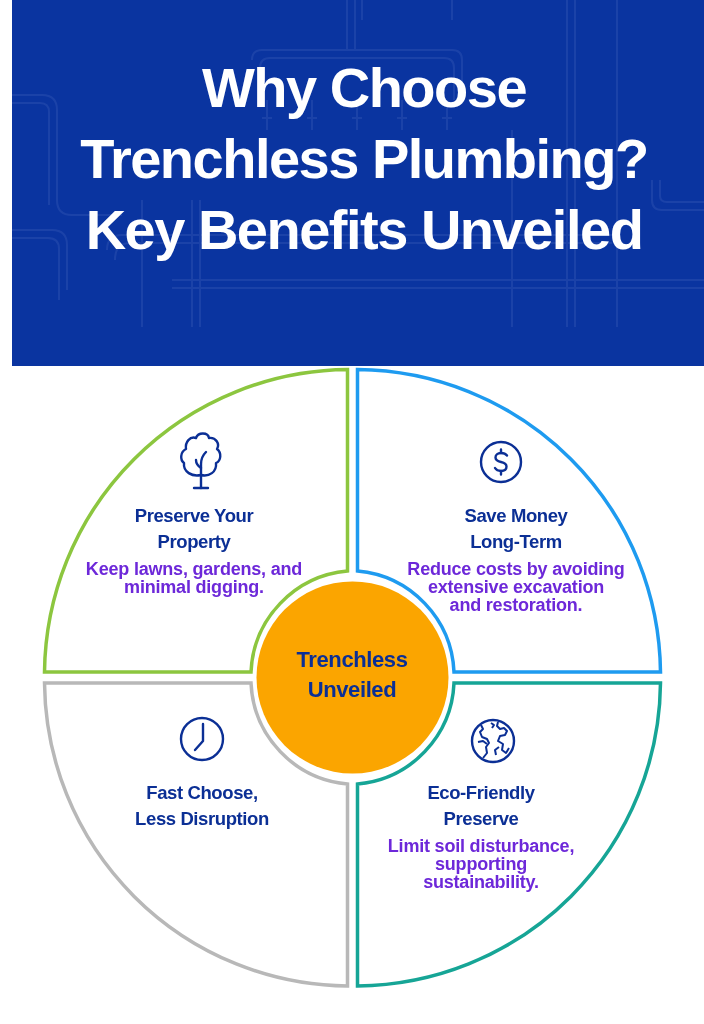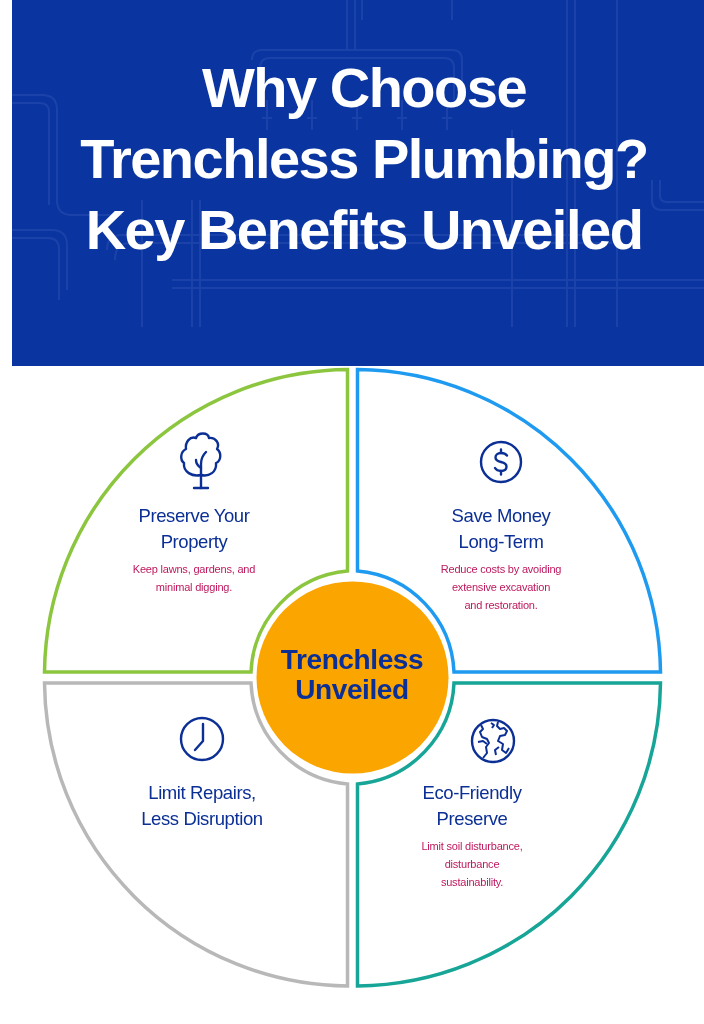--- a/index.html
+++ b/index.html
@@ -5,25 +5,25 @@
   html, body { margin:0; padding:0; }
   body { width:704px; height:1024px; background:#ffffff; position:relative; overflow:hidden;
          font-family: "Liberation Sans", "DejaVu Sans", sans-serif; }
   .header { position:absolute; left:0; top:0; width:704px; height:366px; background:#0a34a0; overflow:hidden;margin-left:12px; }
   .header svg.pipes { position:absolute; left:0; top:0; }
   .title { position:absolute; left:0; top:52px; width:704px; text-align:center; color:#ffffff;
            font-weight:bold; font-size:56px; line-height:71px; letter-spacing:-1.5px; }
   .title div { white-space:nowrap; }
   .diagram { position:absolute; left:0; top:0; width:704px; height:1024px; }
   .quad-text { position:absolute; text-align:center; width:220px; }
-  .quad-title { color:#0b2f95; font-weight:normal; font-size:18.5px; line-height:26px; letter-spacing:-0.4px;text-align:center; }
-  .quad-desc { color:#be185d; font-weight:normal; font-size:11px; line-height:18px; margin-top:5px; letter-spacing:-0.2px; }
+  .quad-title { color:#0b2f95; font-weight:bold; font-size:18.5px; line-height:26px; letter-spacing:-0.4px;text-align:center; }
+  .quad-desc { color:#6d28d9; font-weight:bold; font-size:18px; line-height:18px; margin-top:5px; letter-spacing:-0.2px; }
   .icon { position:absolute; }
   .center-label { position:absolute; left:262px; top:645px; width:180px; text-align:center; color:#0b2f95;
-                  font-weight:bold; font-size:28px; line-height:30px; letter-spacing:-0.4px; }
+                  font-weight:bold; font-size:22px; line-height:30px; letter-spacing:-0.4px; }
 </style>
 </head>
 <body>
 
 <div class="header">
   <svg class="pipes" width="704" height="327" viewBox="0 0 704 327">
     <g fill="none" stroke="#2a4fb0" stroke-width="2" opacity="0.55">
       <path d="M0 95 H30 Q45 95 45 110 V200 Q45 215 60 215 H110"></path>
       <path d="M0 103 H28 Q37 103 37 112 V205"></path>
       <path d="M0 230 H40 Q55 230 55 245 V290"></path>
@@ -110,42 +110,42 @@
   <div class="quad-title">
     <div>Preserve Your</div>
     <div>Property</div>
   </div>
   <div class="quad-desc">
     <div>Keep lawns, gardens, and</div>
     <div>minimal digging.</div>
   </div>
 </div>
 
-<div class="quad-text" style="left:391px;top:503px;">
+<div class="quad-text" style="left:406px;top:503px;">
   <div class="quad-title">
     <div>Save Money</div>
     <div>Long-Term</div>
   </div>
   <div class="quad-desc">
     <div>Reduce costs by avoiding</div>
     <div>extensive excavation</div>
     <div>and restoration.</div>
   </div>
 </div>
 
 <div class="quad-text" style="left:92px;top:780px;">
   <div class="quad-title">
-    <div>Limit Repairs,</div>
+    <div>Fast Choose,</div>
     <div>Less Disruption</div>
   </div>
 </div>
 
-<div class="quad-text" style="left:362px;top:780px;">
+<div class="quad-text" style="left:371px;top:780px;">
   <div class="quad-title">
     <div>Eco-Friendly</div>
     <div>Preserve</div>
   </div>
   <div class="quad-desc">
     <div>Limit soil disturbance,</div>
-    <div>disturbance</div>
+    <div>supporting</div>
     <div>sustainability.</div>
   </div>
 </div>
 
 </body></html>

